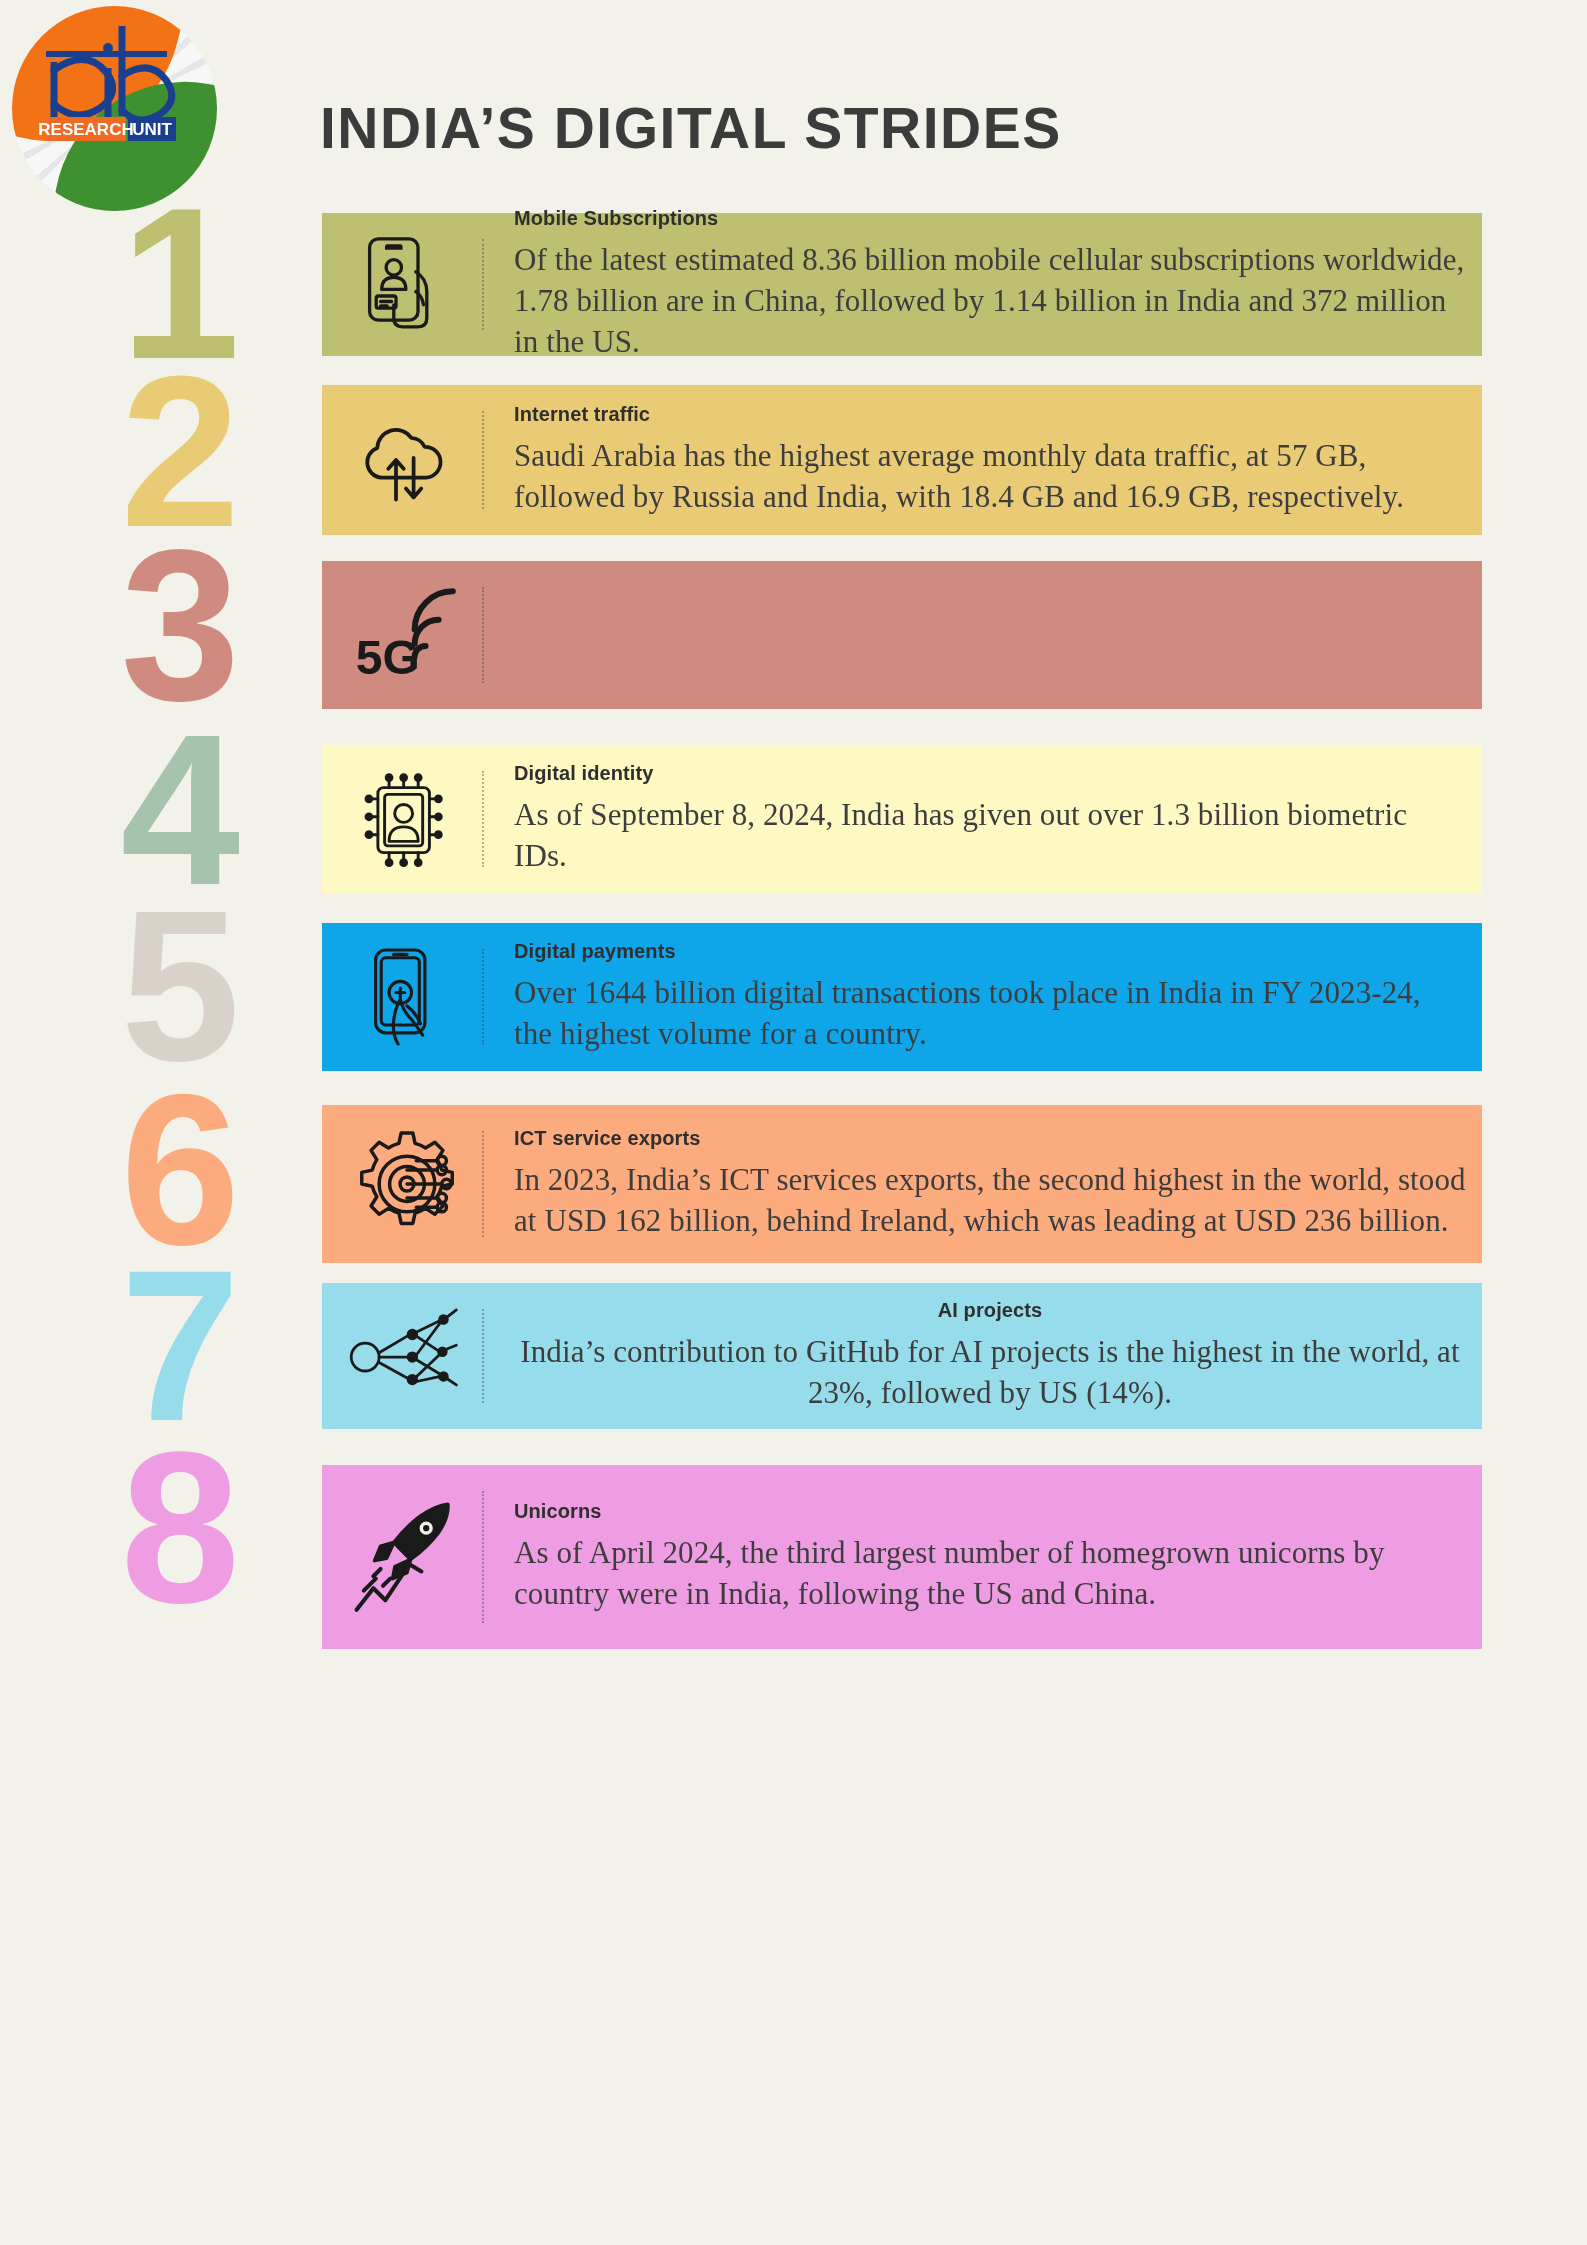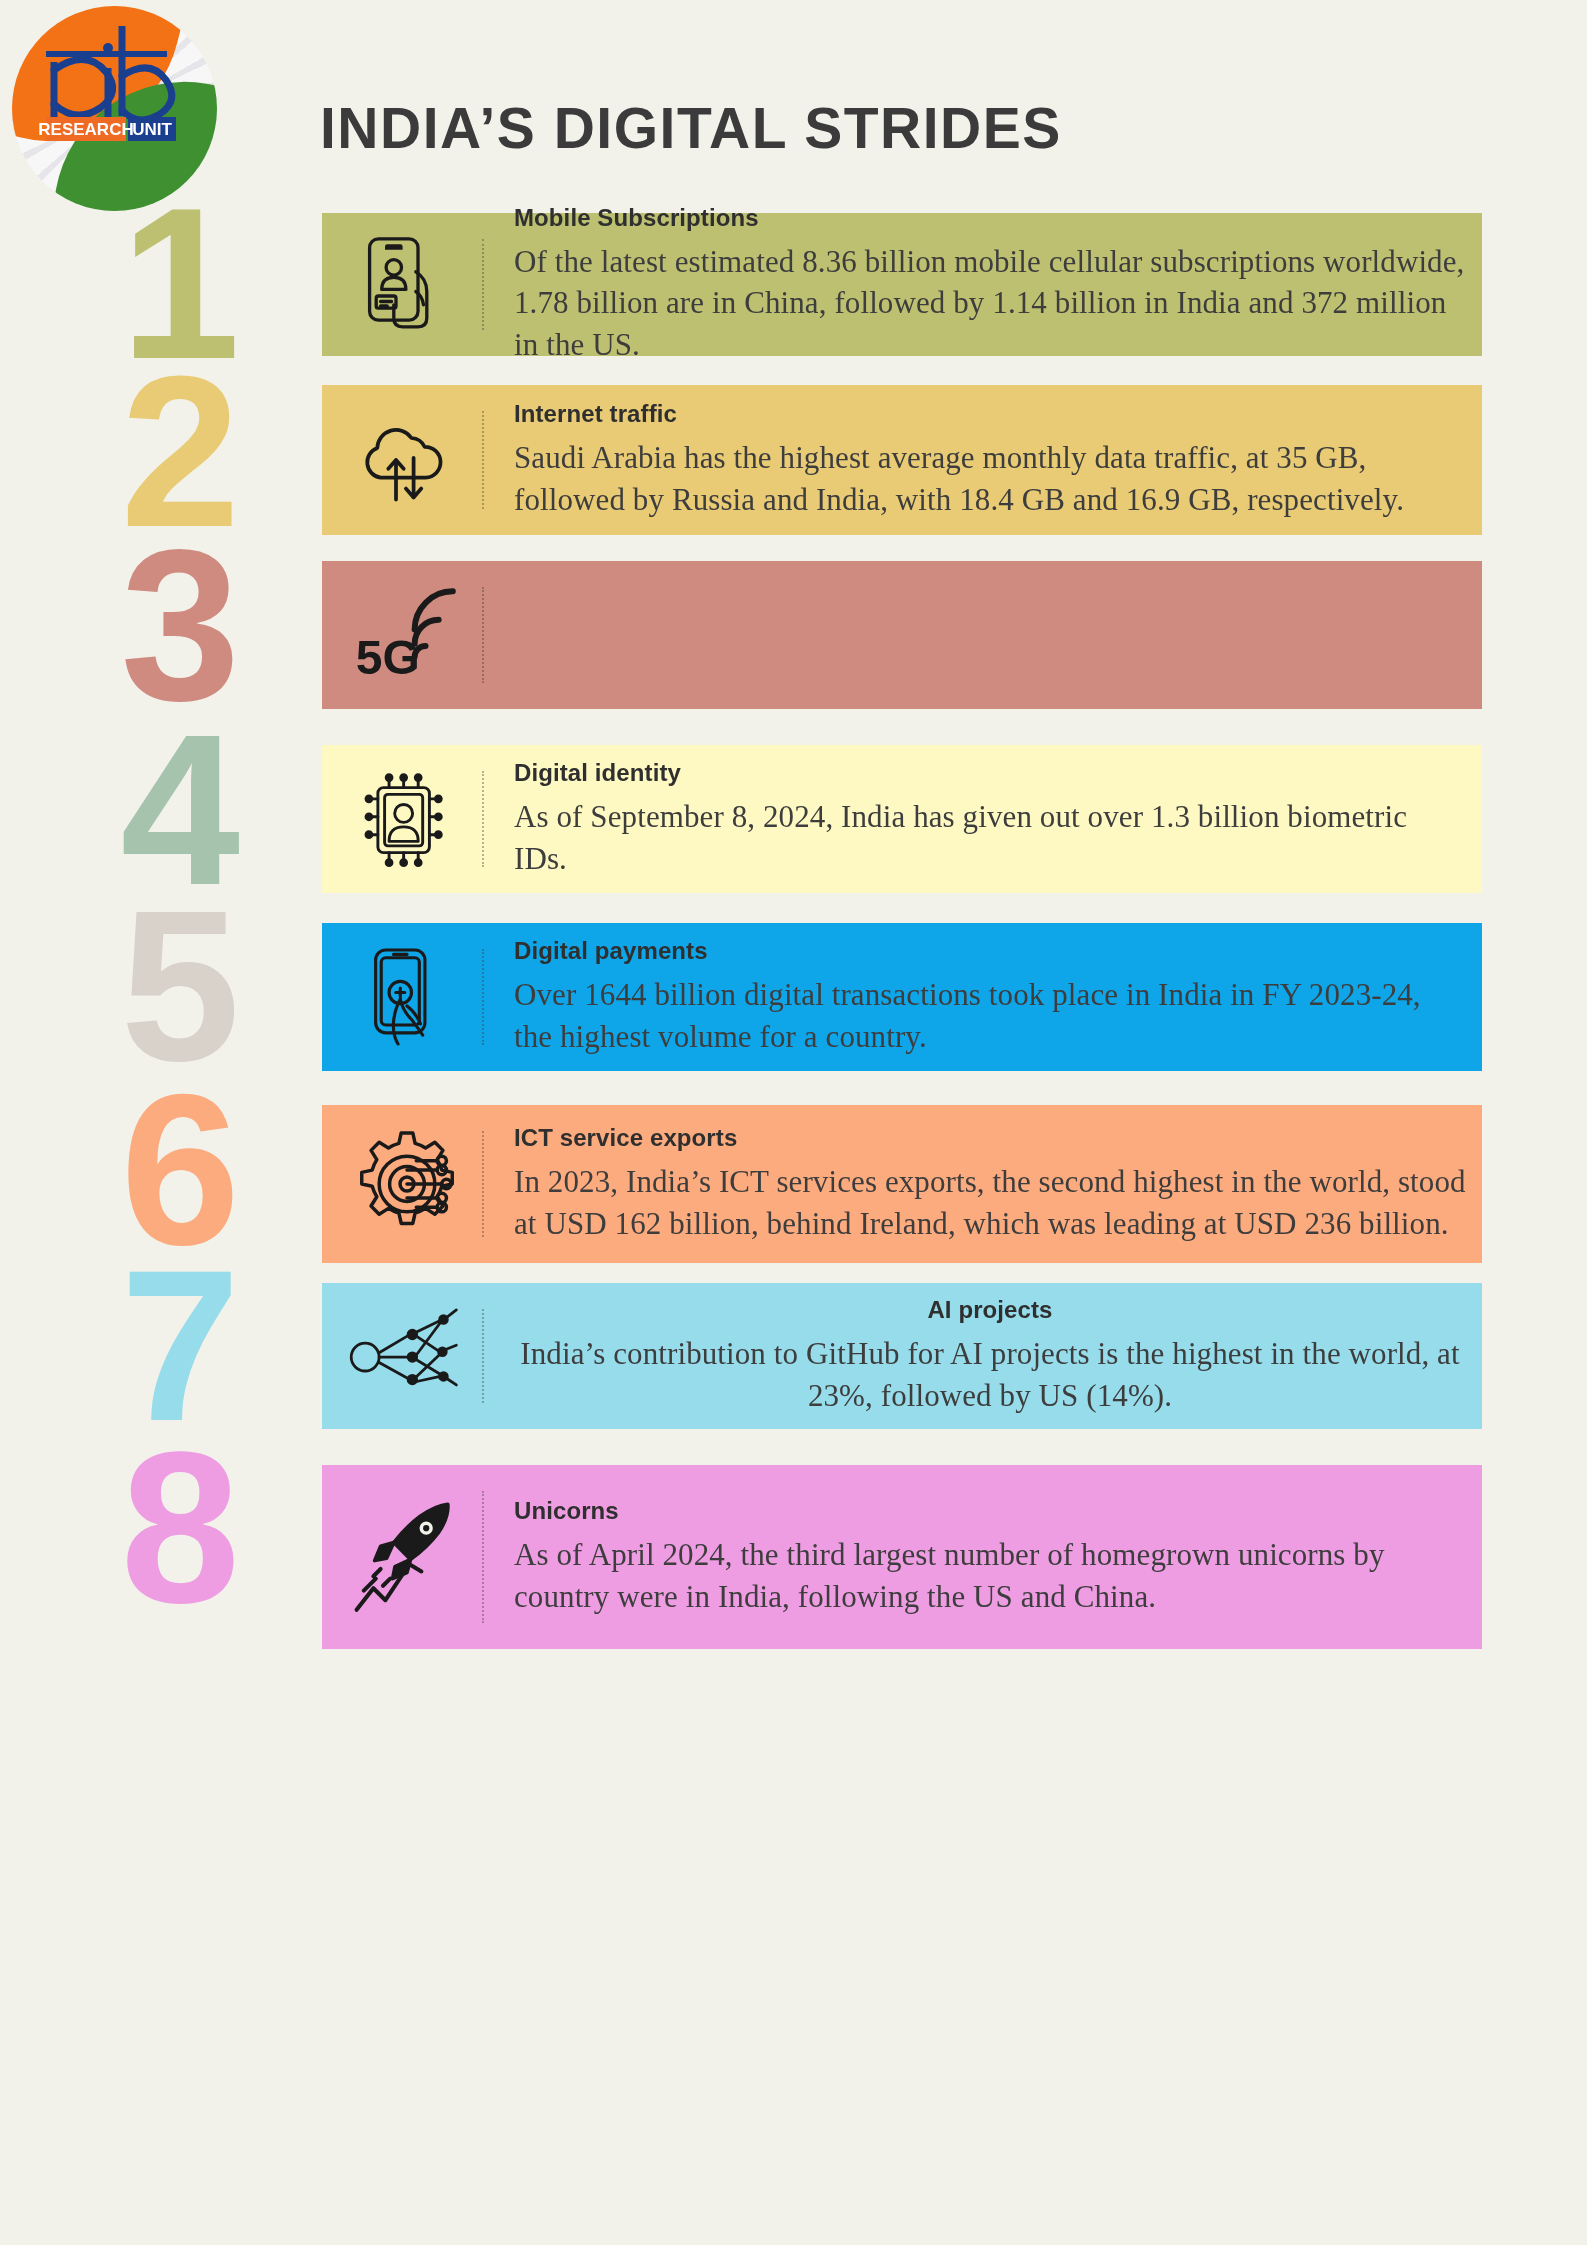--- a/index.html
+++ b/index.html
@@ -133,21 +133,21 @@
     margin: 26px 0;
     border-left: 2px dotted rgba(60,60,60,0.38);
   }
 
   .text-cell {
     flex: 1 1 auto;
     padding: 0 16px 0 30px;
   }
 
   .card-title {
-    font-size: 24px;
+    font-size: 20px;
     font-weight: 700;
     color: #2f2f2f;
     margin-bottom: 9px;
     letter-spacing: 0.1px;
   }
 
   .card-body {
     font-size: 31px;
     line-height: 1.33;
     color: #3d3d3d;
@@ -213,21 +213,21 @@
           <div class="icon-cell">
     <svg width="110" height="110" viewBox="0 0 100 100" fill="none" stroke="#1a1a1a" stroke-width="3.4" stroke-linecap="round" stroke-linejoin="round">
       <path d="M26 66 a14 14 0 0 1 -3 -27 a17 17 0 0 1 31 -9 a14 14 0 0 1 12 8 a14 14 0 0 1 1 28 z"></path>
       <path d="M40 86 V50 M40 50 l-7 8 M40 50 l7 8"></path>
       <path d="M56 48 V84 M56 84 l-7 -8 M56 84 l7 -8"></path>
     </svg>
           </div>
           <div class="divider"></div>
           <div class="text-cell">
             <div class="card-title">Internet traffic</div>
-            <div class="card-body">Saudi Arabia has the highest average monthly data traffic, at 35 GB, followed by Russia and India, with 18.4 GB and 16.9 GB, respectively.</div>
+            <div class="card-body">Saudi Arabia has the highest average monthly data traffic, at 57 GB, followed by Russia and India, with 18.4 GB and 16.9 GB, respectively.</div>
           </div>
         </div>
       </div>
       <div class="row" style="height: 180px;">
         <div class="big-number" style="top: -28px; font-size: 215px; color: rgb(207, 139, 128);">3</div>
         <div class="band" style="top: 6px; height: 148px; background: rgb(207, 139, 128);">
           <div class="icon-cell">
     <svg width="120" height="110" viewBox="0 0 110 100" fill="none" stroke="#1a1a1a" stroke-width="5.5" stroke-linecap="round">
       <text x="8" y="86" font-family="Liberation Sans, sans-serif" font-size="44" font-weight="700" fill="#1a1a1a" stroke="none">5G</text>
       <path d="M62 70 a10 10 0 0 1 10 -10"></path>

